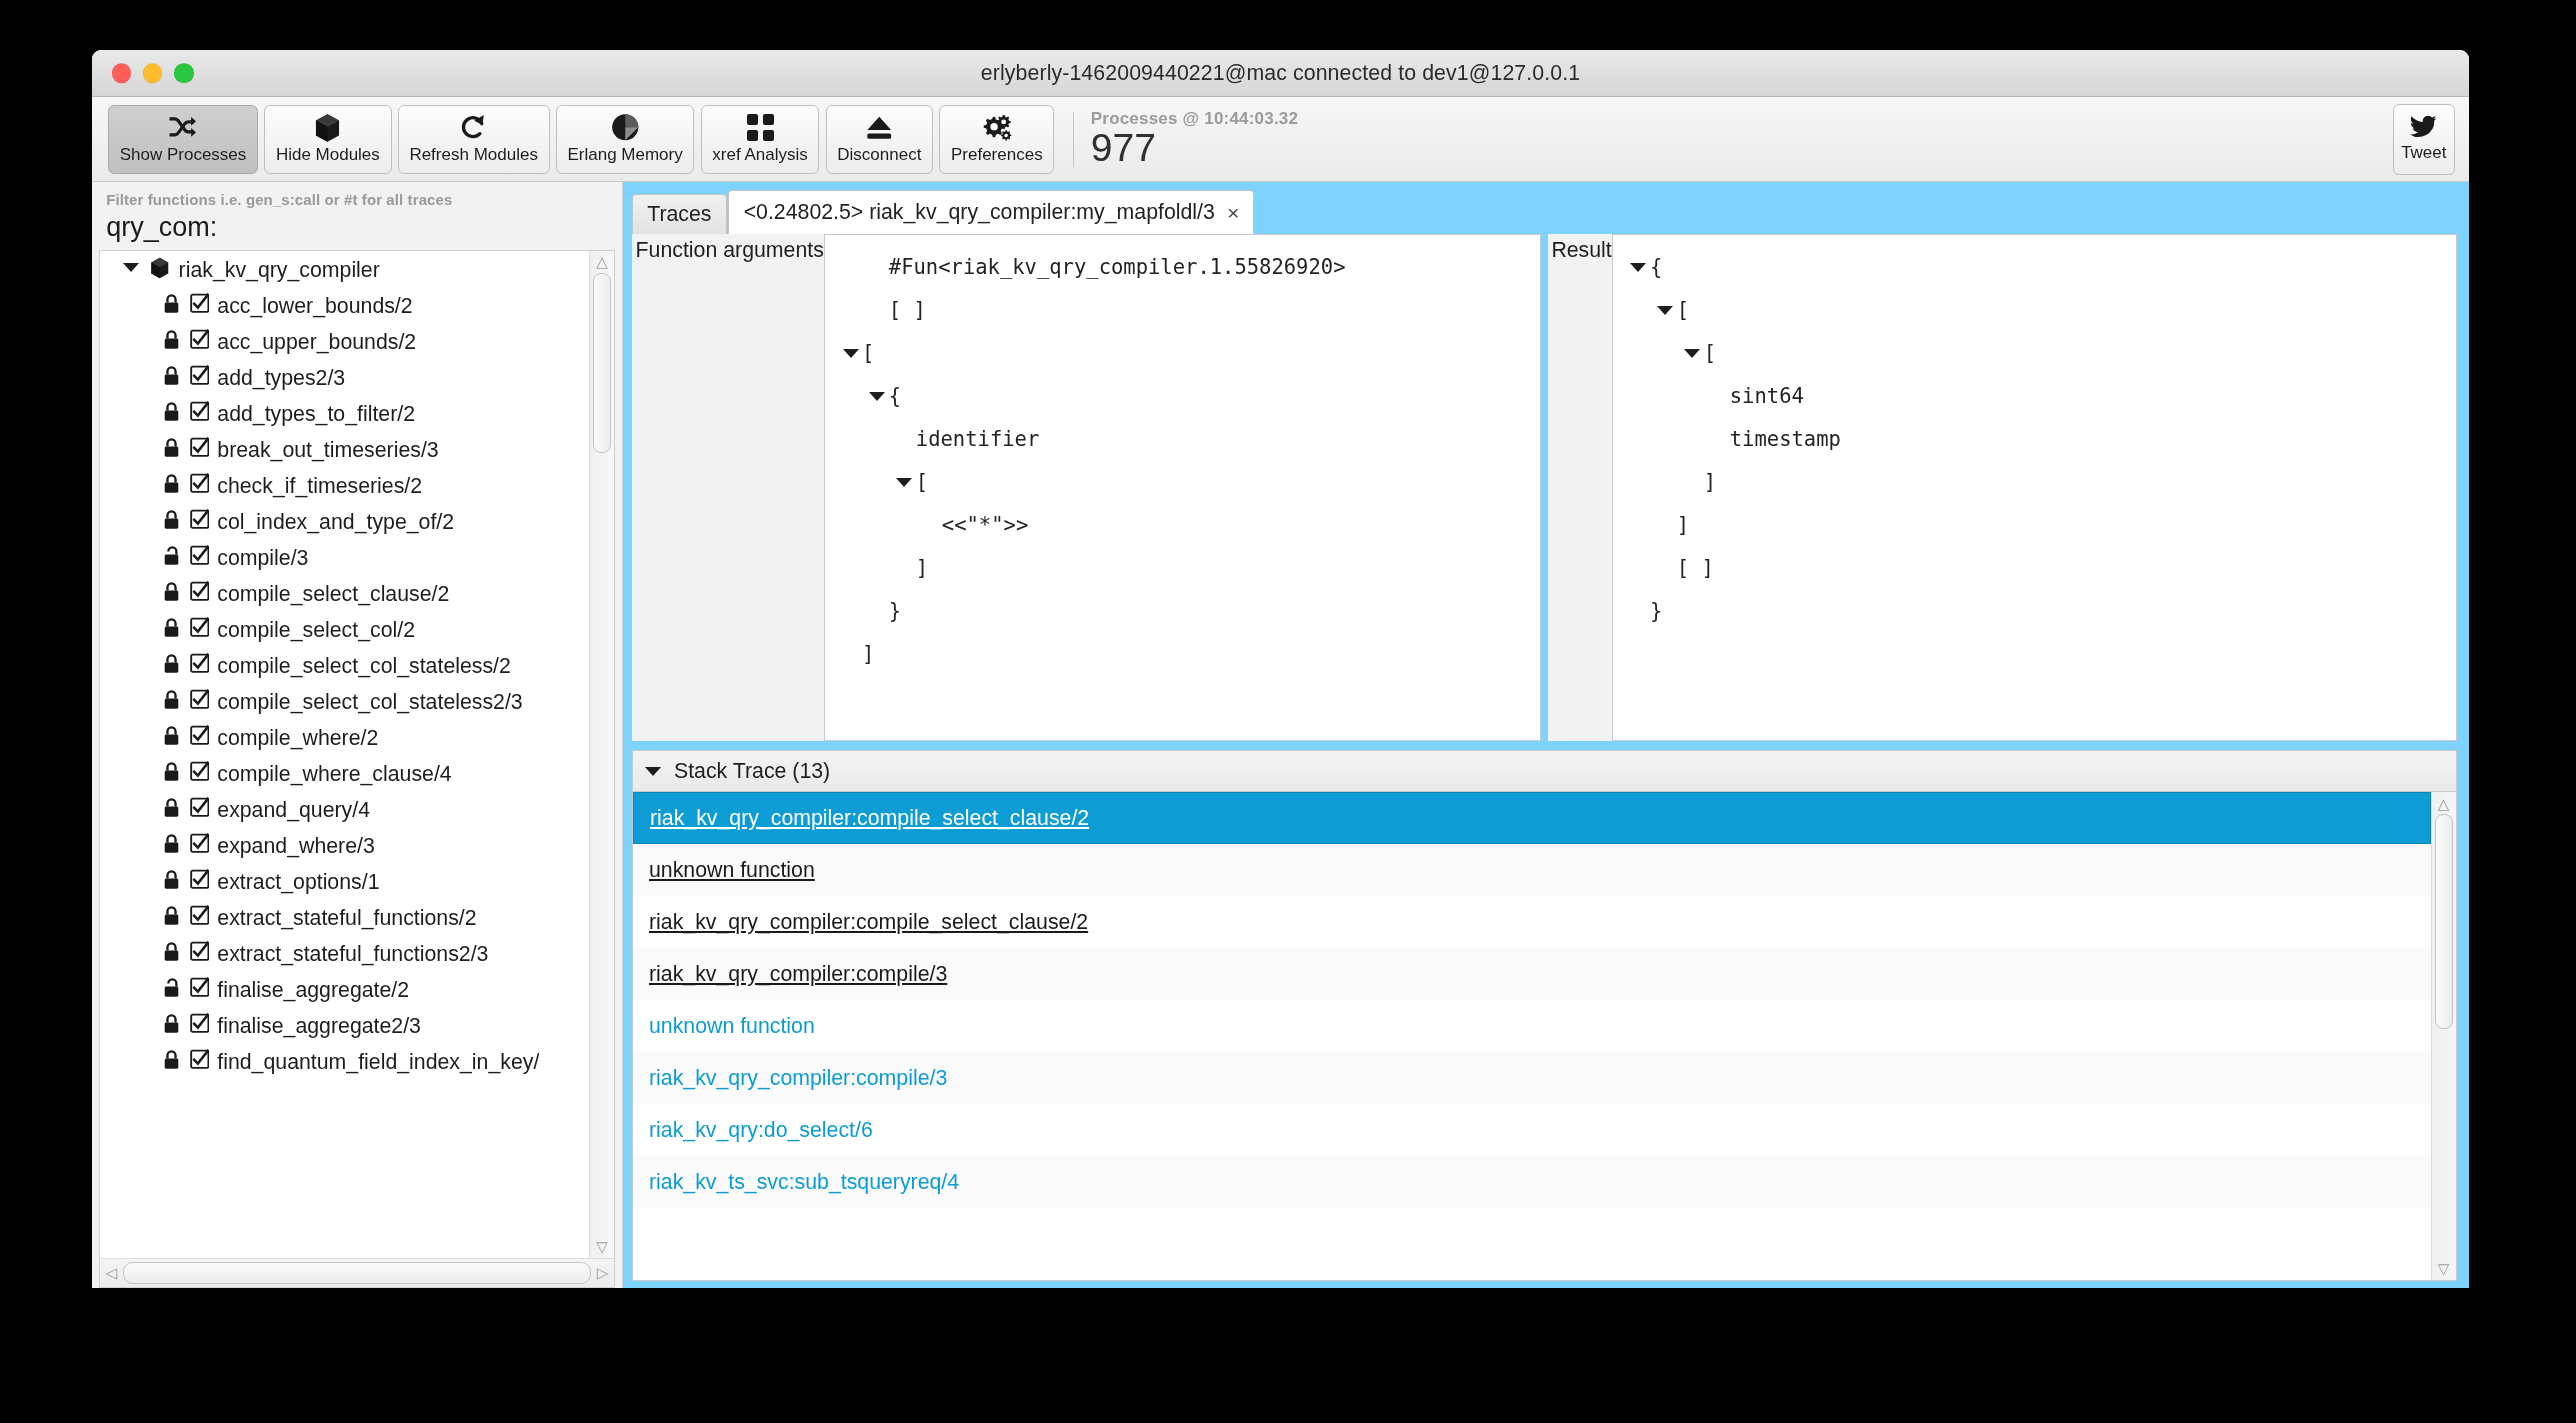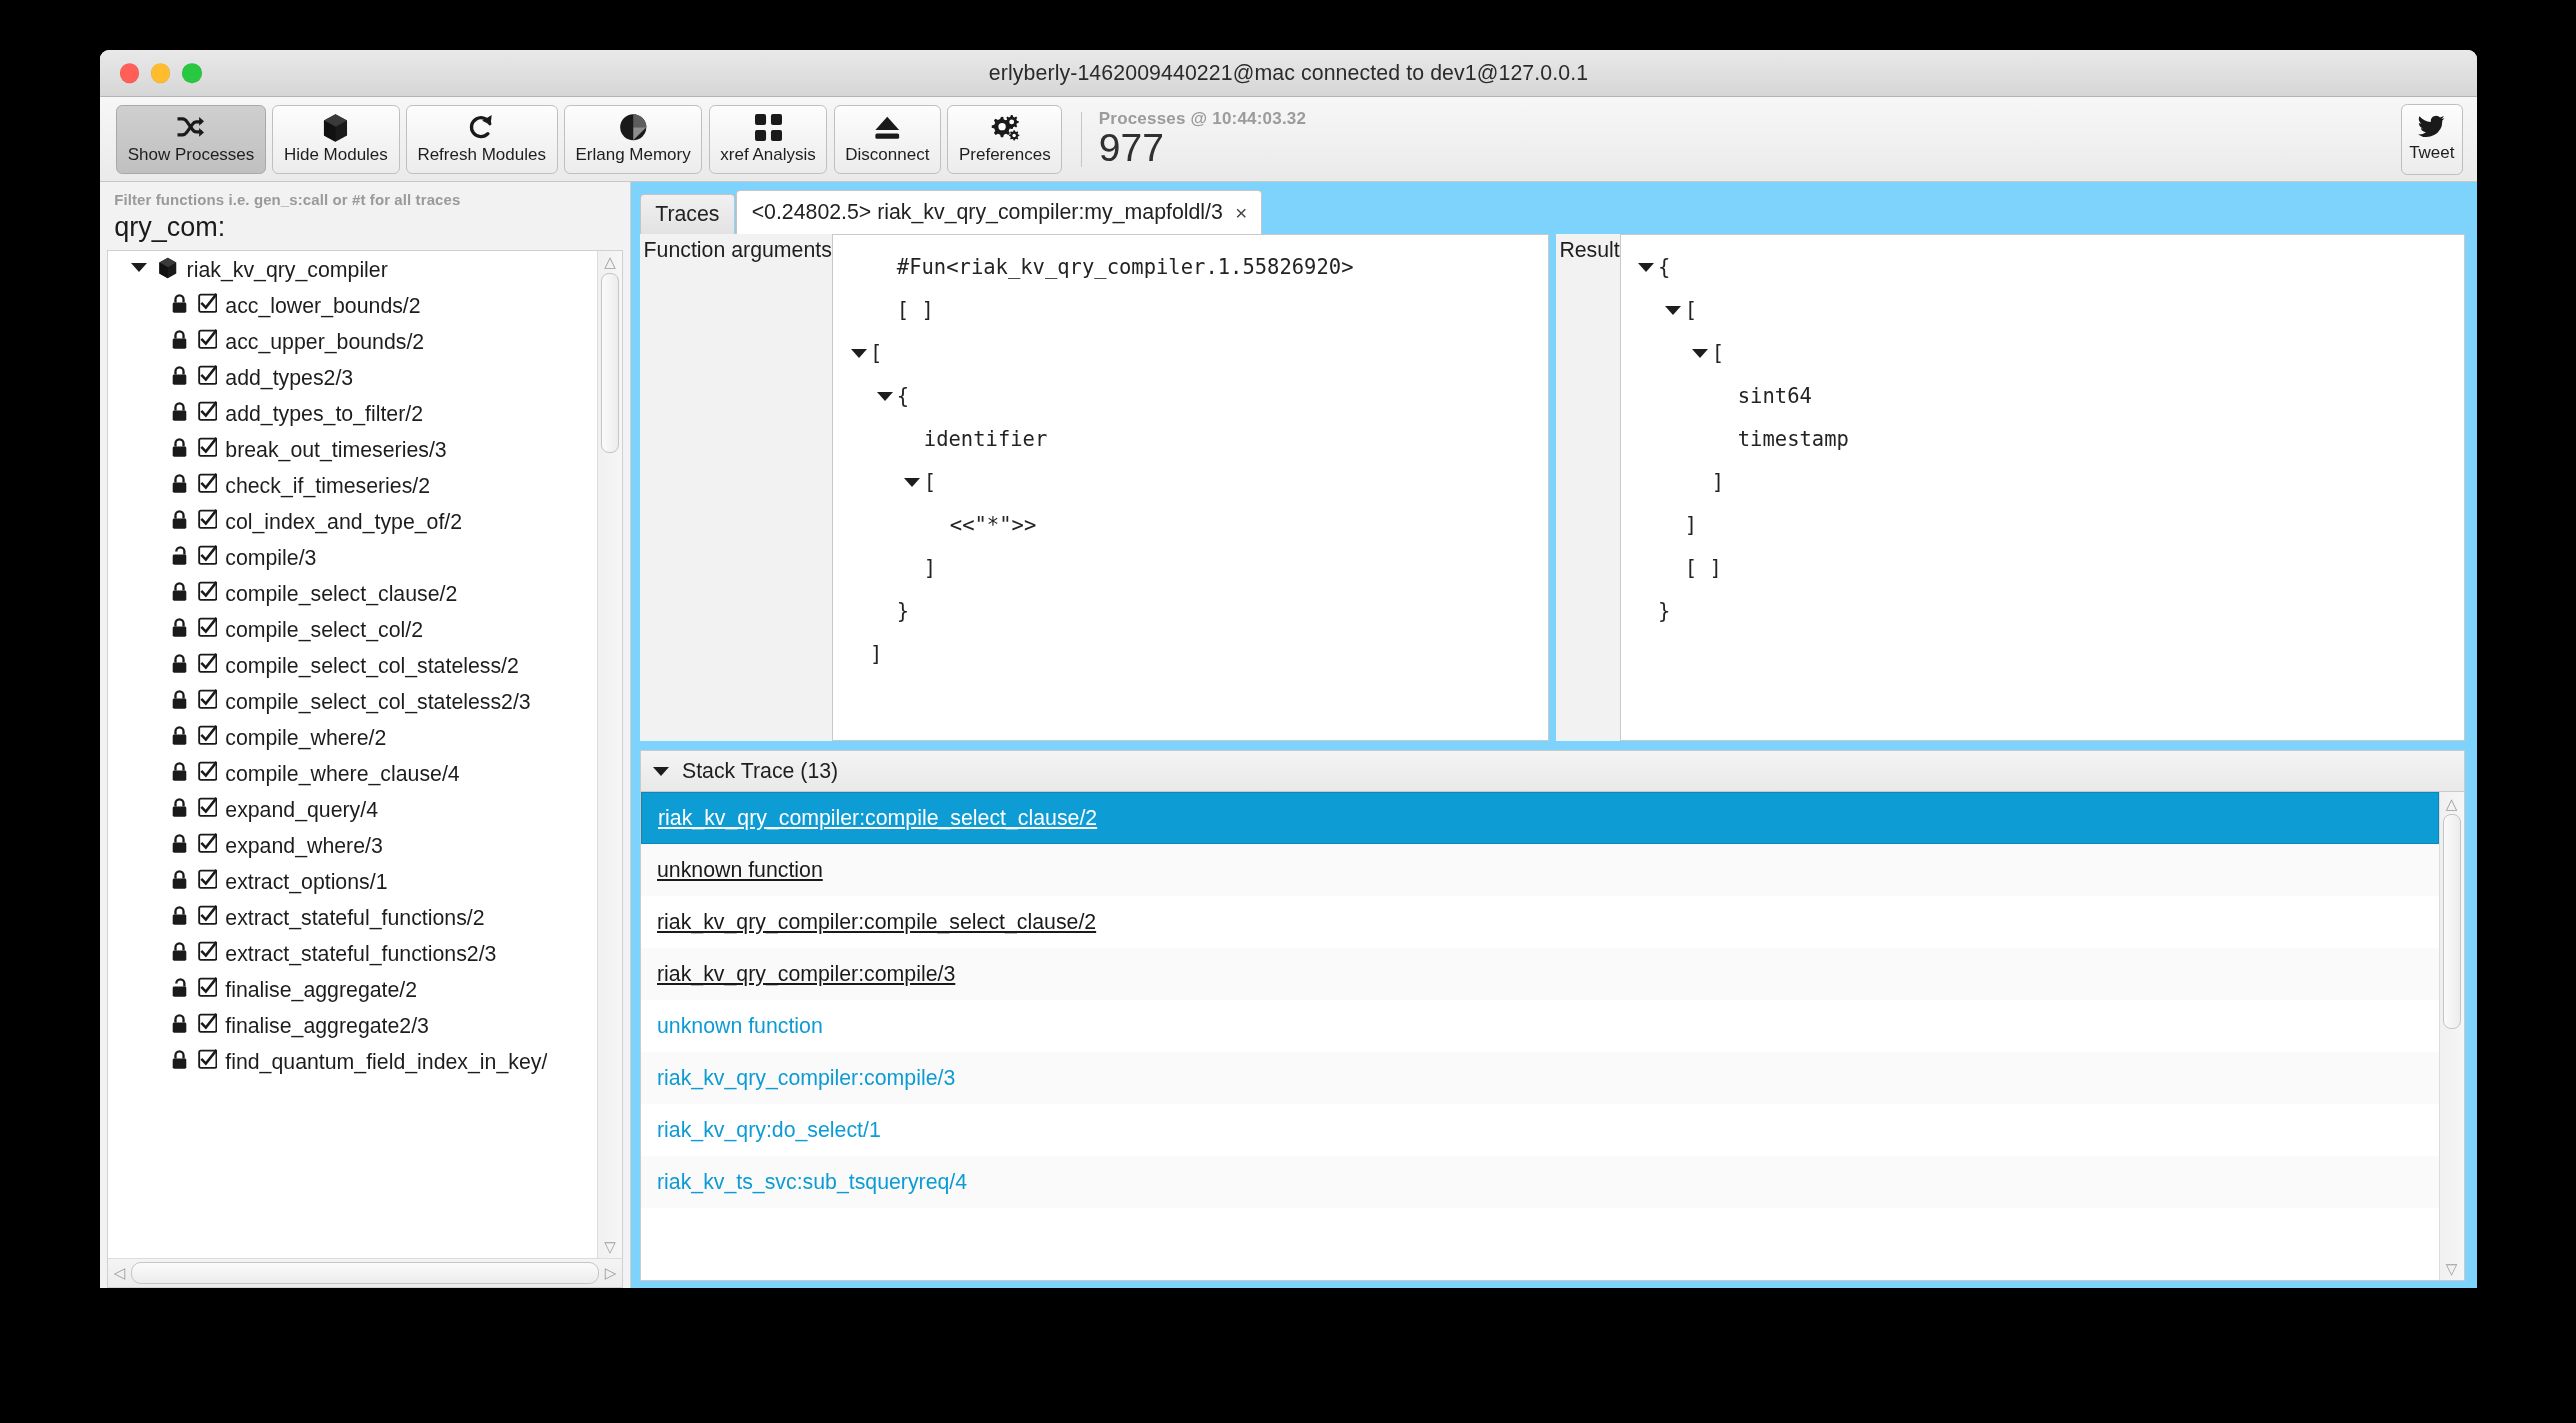--- a/index.html
+++ b/index.html
@@ -6,21 +6,21 @@
     margin: 0;
     padding: 0;
     background: #000;
     width: 2576px;
     height: 1423px;
     overflow: hidden;
     font-family: "Liberation Sans", sans-serif;
   }
   .window {
     position: absolute;
-    left: 100px;
+    left: 92px;
     top: 50px;
     width: 2377px;
     height: 1238px;
     background: #f2f2f2;
     border-radius: 9px 9px 0 0;
     box-shadow: 0 5.3px 23px rgba(0,0,0,0.55);
     overflow: hidden;
     display: flex;
     flex-direction: column;
   }
@@ -955,21 +955,21 @@
             <div class="srow odd">
               <span class="slink visited">riak_kv_qry_compiler:compile/3</span>
             </div>
             <div class="srow even">
               <span class="slink">unknown function</span>
             </div>
             <div class="srow odd">
               <span class="slink">riak_kv_qry_compiler:compile/3</span>
             </div>
             <div class="srow even">
-              <span class="slink">riak_kv_qry:do_select/1</span>
+              <span class="slink">riak_kv_qry:do_select/6</span>
             </div>
             <div class="srow odd">
               <span class="slink">riak_kv_ts_svc:sub_tsqueryreq/4</span>
             </div>
           </div>
         <div class="vscroll">
           <div class="arrow">△</div>
           <div class="vthumb" style="height:213px;margin-bottom:auto;margin-top:3.6px;"></div>
           <div class="arrow">▽</div>
         </div>

